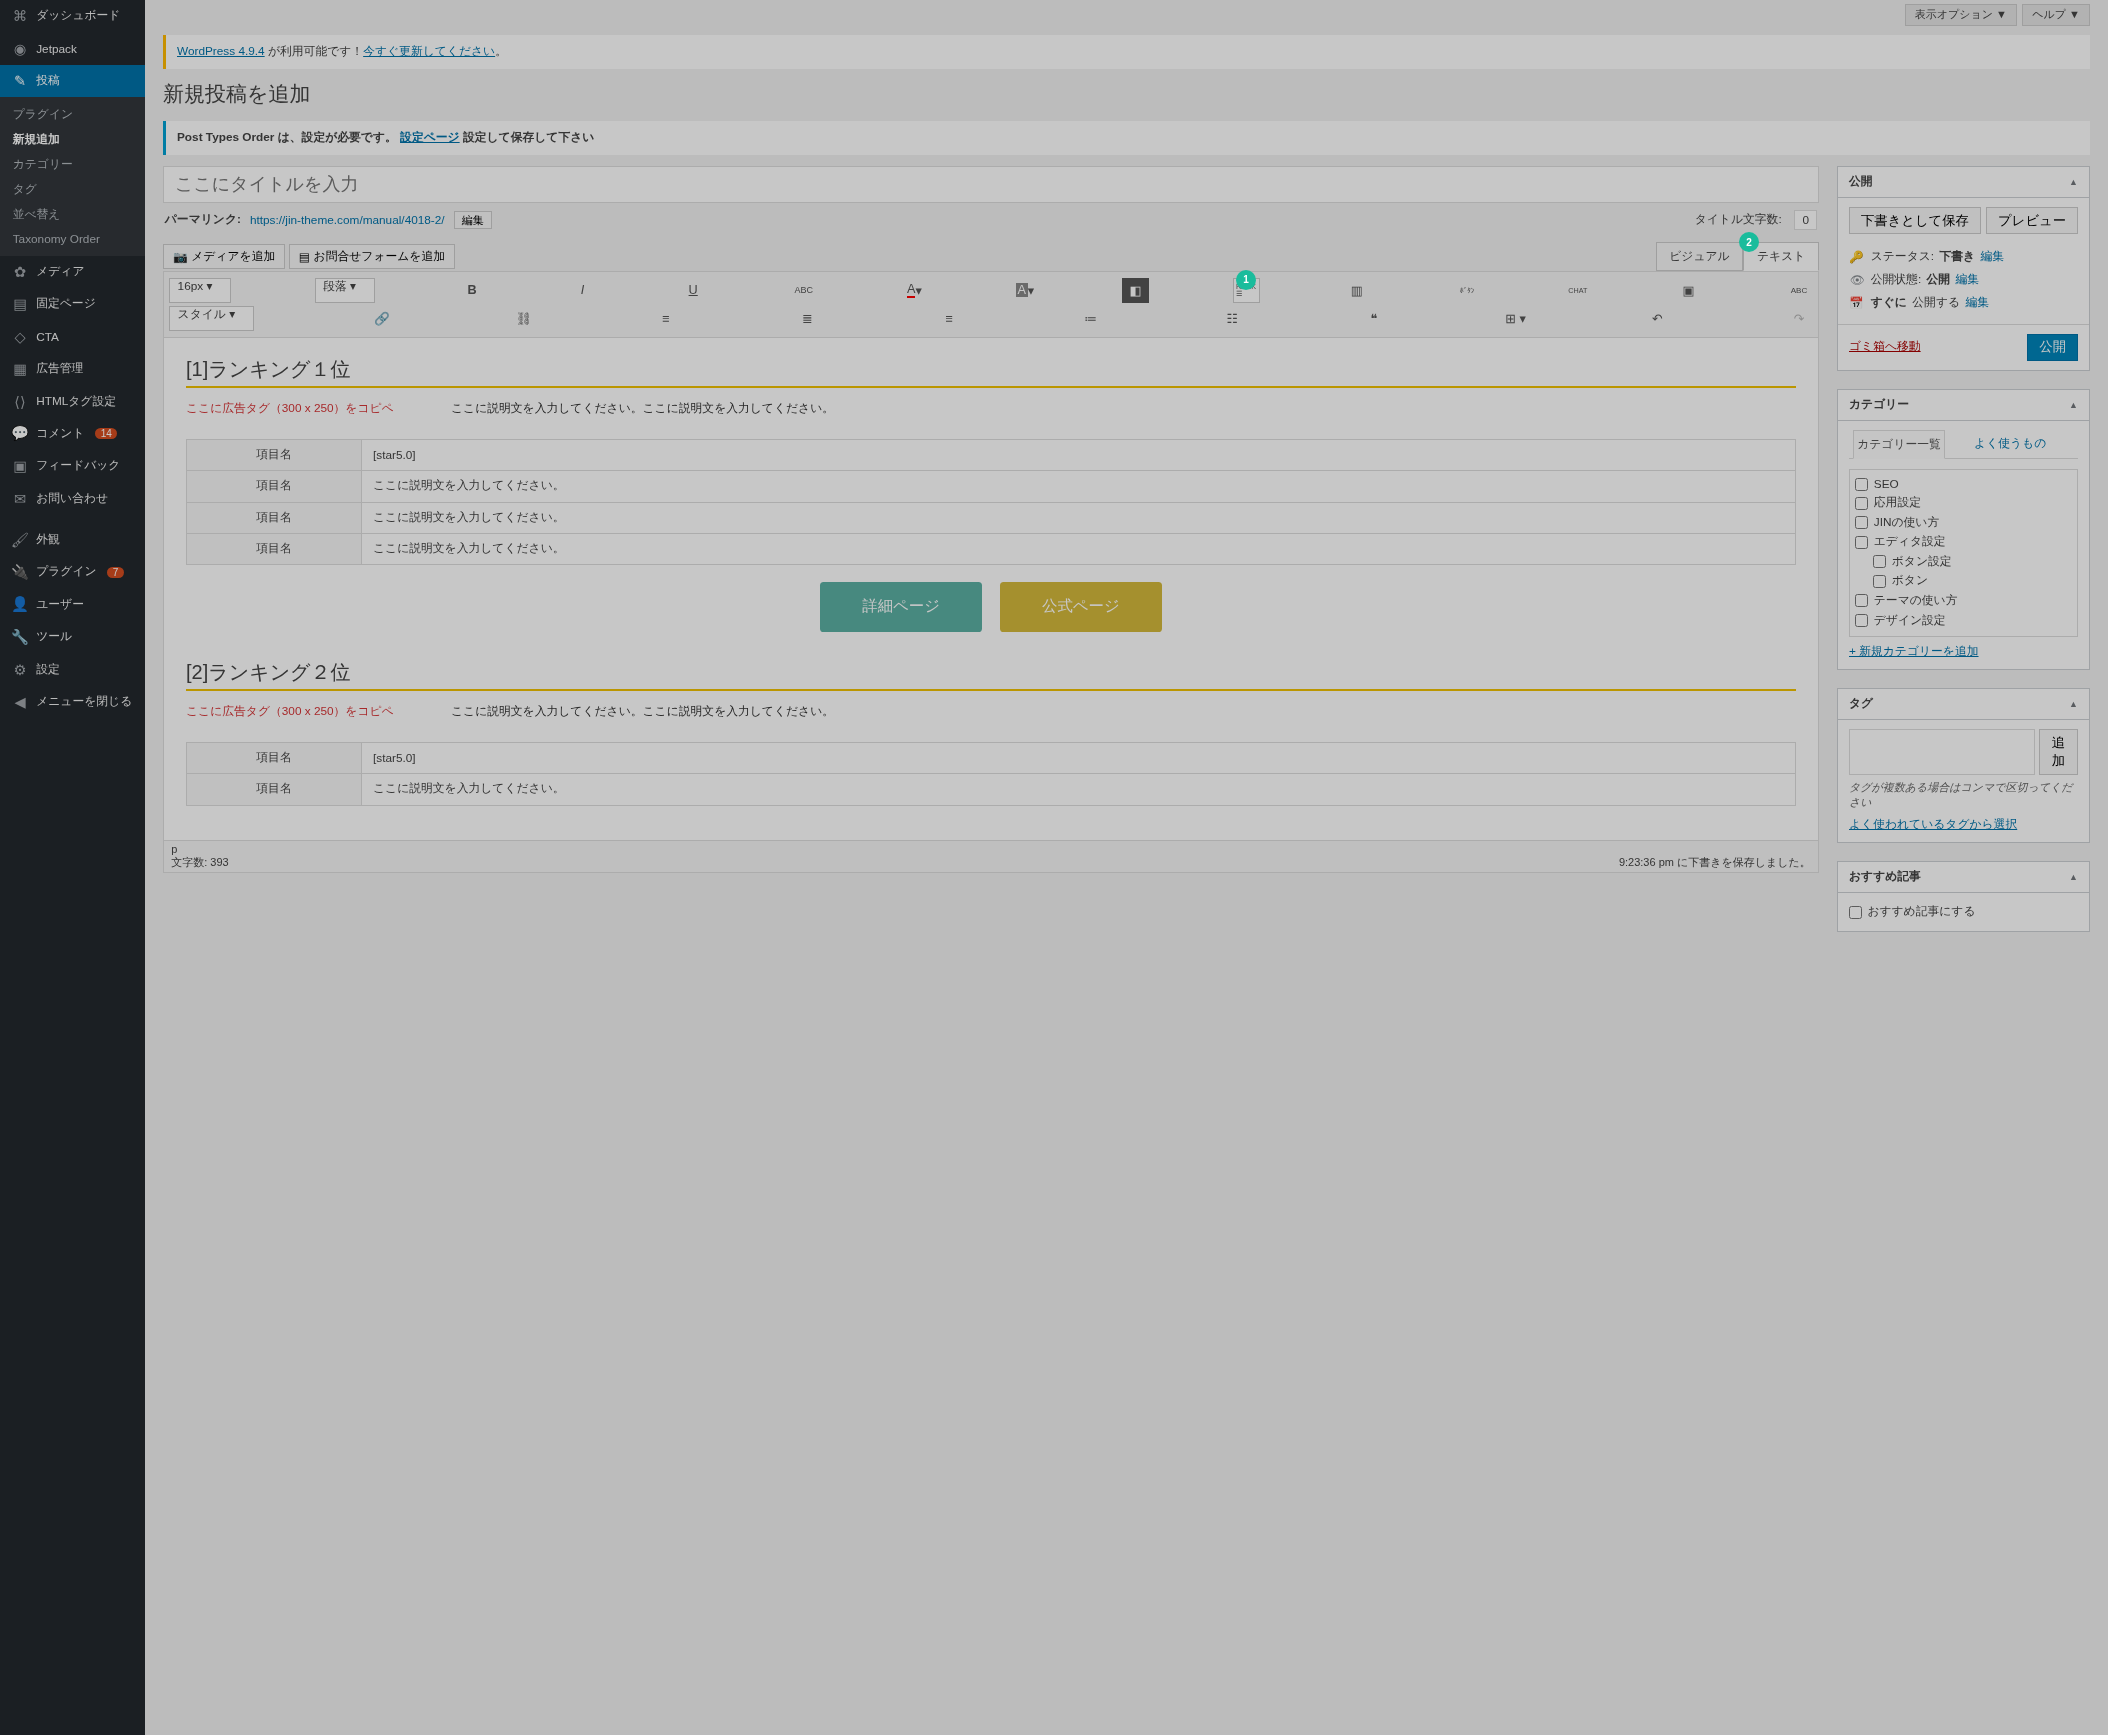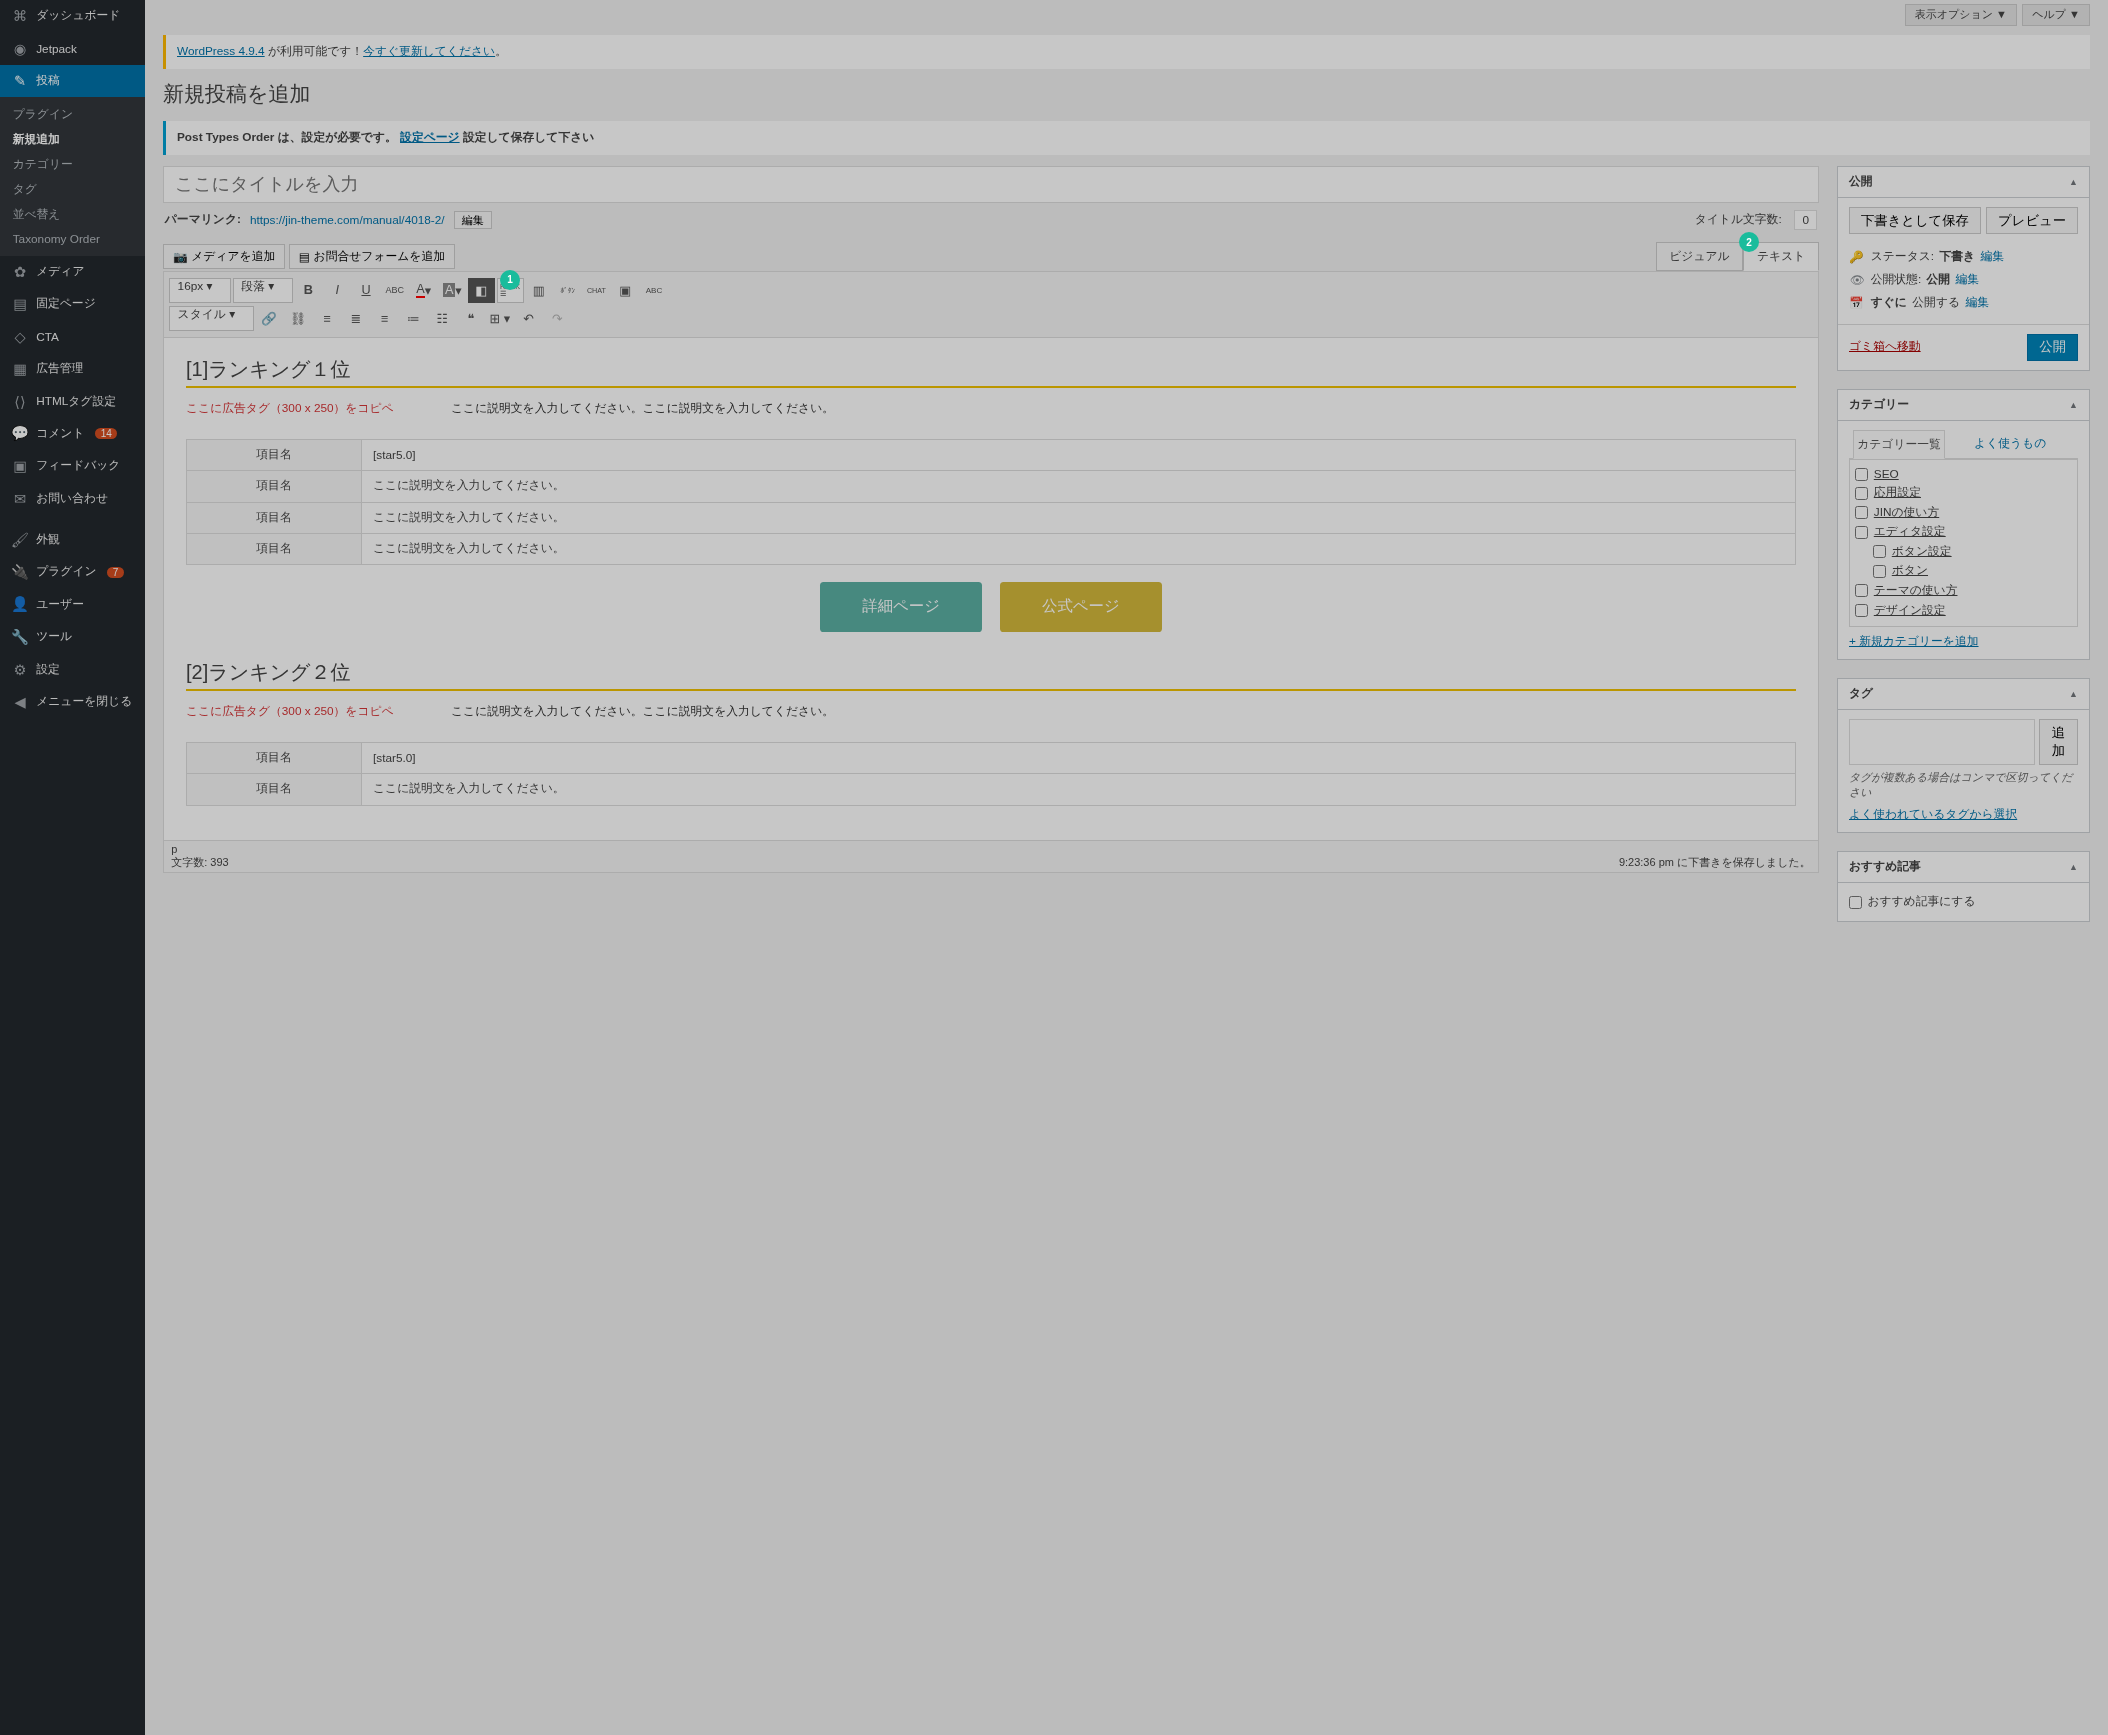--- a/index.html
+++ b/index.html
@@ -32,21 +32,21 @@
 .small-btn { border:0.9px solid #ccc; background:#f7f7f7; padding:0.9px 7.2px; font-size:11px; cursor:pointer; }
 .count-box { border:0.9px solid #ddd; background:#fff; padding:1.8px 7.2px; margin-left:3.6px; }
 .media-btn { border:0.9px solid #ccc; background:#f7f7f7; padding:3.6px 9px; font-size:11.8px; cursor:pointer; display:inline-flex; align-items:center; gap:3.6px; margin-right:3.6px; }
 .btn-row { margin-top:5.4px; display:flex; align-items:center; }
 .editor-tabs { margin-left:auto; display:flex; }
 .ed-tab { border:0.9px solid #ccc; background:#f7f7f7; padding:5.4px 12.7px; font-size:11.8px; cursor:pointer; position:relative; }
 .ed-tab.active { background:#fff; border-bottom-color:#fff; }
 .marker { position:absolute; top:-9px; left:-9px; width:20px; height:20px; background:#1abc9c; color:#fff; border-radius:50%; display:flex; align-items:center; justify-content:center; font-size:10px; font-weight:bold; z-index:10000; }
 .marker.m1 { top:-9px; left:50%; transform:translateX(-50%); }
 .toolbar { border:0.9px solid #ddd; background:#f5f5f5; padding:3.6px; }
-.toolbar-row { display:flex; align-items:center; gap:1.8px; padding:1.8px; flex-wrap:wrap; }
+.toolbar-row { display:flex; align-items:center; gap:1.8px; padding:1.8px; flex-wrap:wrap;justify-content:space-between; }
 .tb-sel { border:0.9px solid #ccc; height:25px; padding:0 18px 0 7.2px; font-size:11.8px; background:#fff; cursor:pointer; }
 .tb-btn { width:27px; height:25px; border:0.9px solid transparent; display:inline-flex; align-items:center; justify-content:center; font-size:12.7px; cursor:pointer; color:#555; position:relative; }
 .tb-btn.hl { background:#fff; border:0.9px solid #ccc; }
 .tb-btn.dark { background:#555; color:#fff; }
 .content-area { border:0.9px solid #ddd; border-top:none; background:#fff; padding:18px 22px; }
 .rank-title { font-size:20px; border-bottom:2.7px solid #f0c000; padding-bottom:3.6px; margin-bottom:12.7px; font-weight:500; }
 .rank-row { display:flex; gap:30px; margin-bottom:22px; }
 .rank-placeholder { color:#d63638; width:235px; }
 .rank-desc { flex:1; color:#333; }
 .rank-table { width:100%; border:0.9px solid #ddd; border-collapse:collapse; margin-bottom:16.3px; }
@@ -66,21 +66,21 @@
 .btn { border:0.9px solid #ccc; background:#f7f7f7; padding:3.6px 11px; cursor:pointer; }
 .btn.primary { background:#0085ba; border-color:#0073aa; color:#fff; }
 .misc { padding:3.6px 0; font-size:11.8px; display:flex; align-items:center; gap:5.4px; }
 .misc-ic { width:16.3px; text-align:center; color:#82878c; }
 .edit-link { color:#0073aa; cursor:pointer; }
 .trash { color:#a00; text-decoration:underline; cursor:pointer; }
 .pub-foot { border-top:0.9px solid #ddd; padding:9px 11px; display:flex; justify-content:space-between; align-items:center; }
 .cat-tabs { border-bottom:0.9px solid #ddd; display:flex; gap:25px; padding:0 0 0 3.6px; }
 .cat-tab { padding:5.4px 3.6px; font-size:11.8px; cursor:pointer; color:#0073aa; }
 .cat-tab.active { border:0.9px solid #ddd; border-bottom-color:#fdfdfd; background:#fdfdfd; margin-bottom:-0.9px; color:#555; }
-.cat-list { border:0.9px solid #ddd; max-height:172px; overflow:auto; padding:5.4px; margin-top:0;text-decoration:underline; }
+.cat-list { border:0.9px solid #ddd; max-height:172px; overflow:auto; padding:5.4px; margin-top:10px; }
 .cat-item { padding:1.8px 0; display:flex; align-items:center; gap:5.4px; }
 .cat-item.indent { padding-left:18px; }
 .add-cat { color:#0073aa; text-decoration:underline; cursor:pointer; display:inline-block; margin-top:7.2px; }
 .tag-row { display:flex; gap:3.6px; }
 .tag-row input { flex:1; border:0.9px solid #ddd; padding:3.6px; }
 .tag-hint { font-size:11px; color:#666; font-style:italic; margin-top:5.4px; }
 </style>
 </head>
 <body>
 

